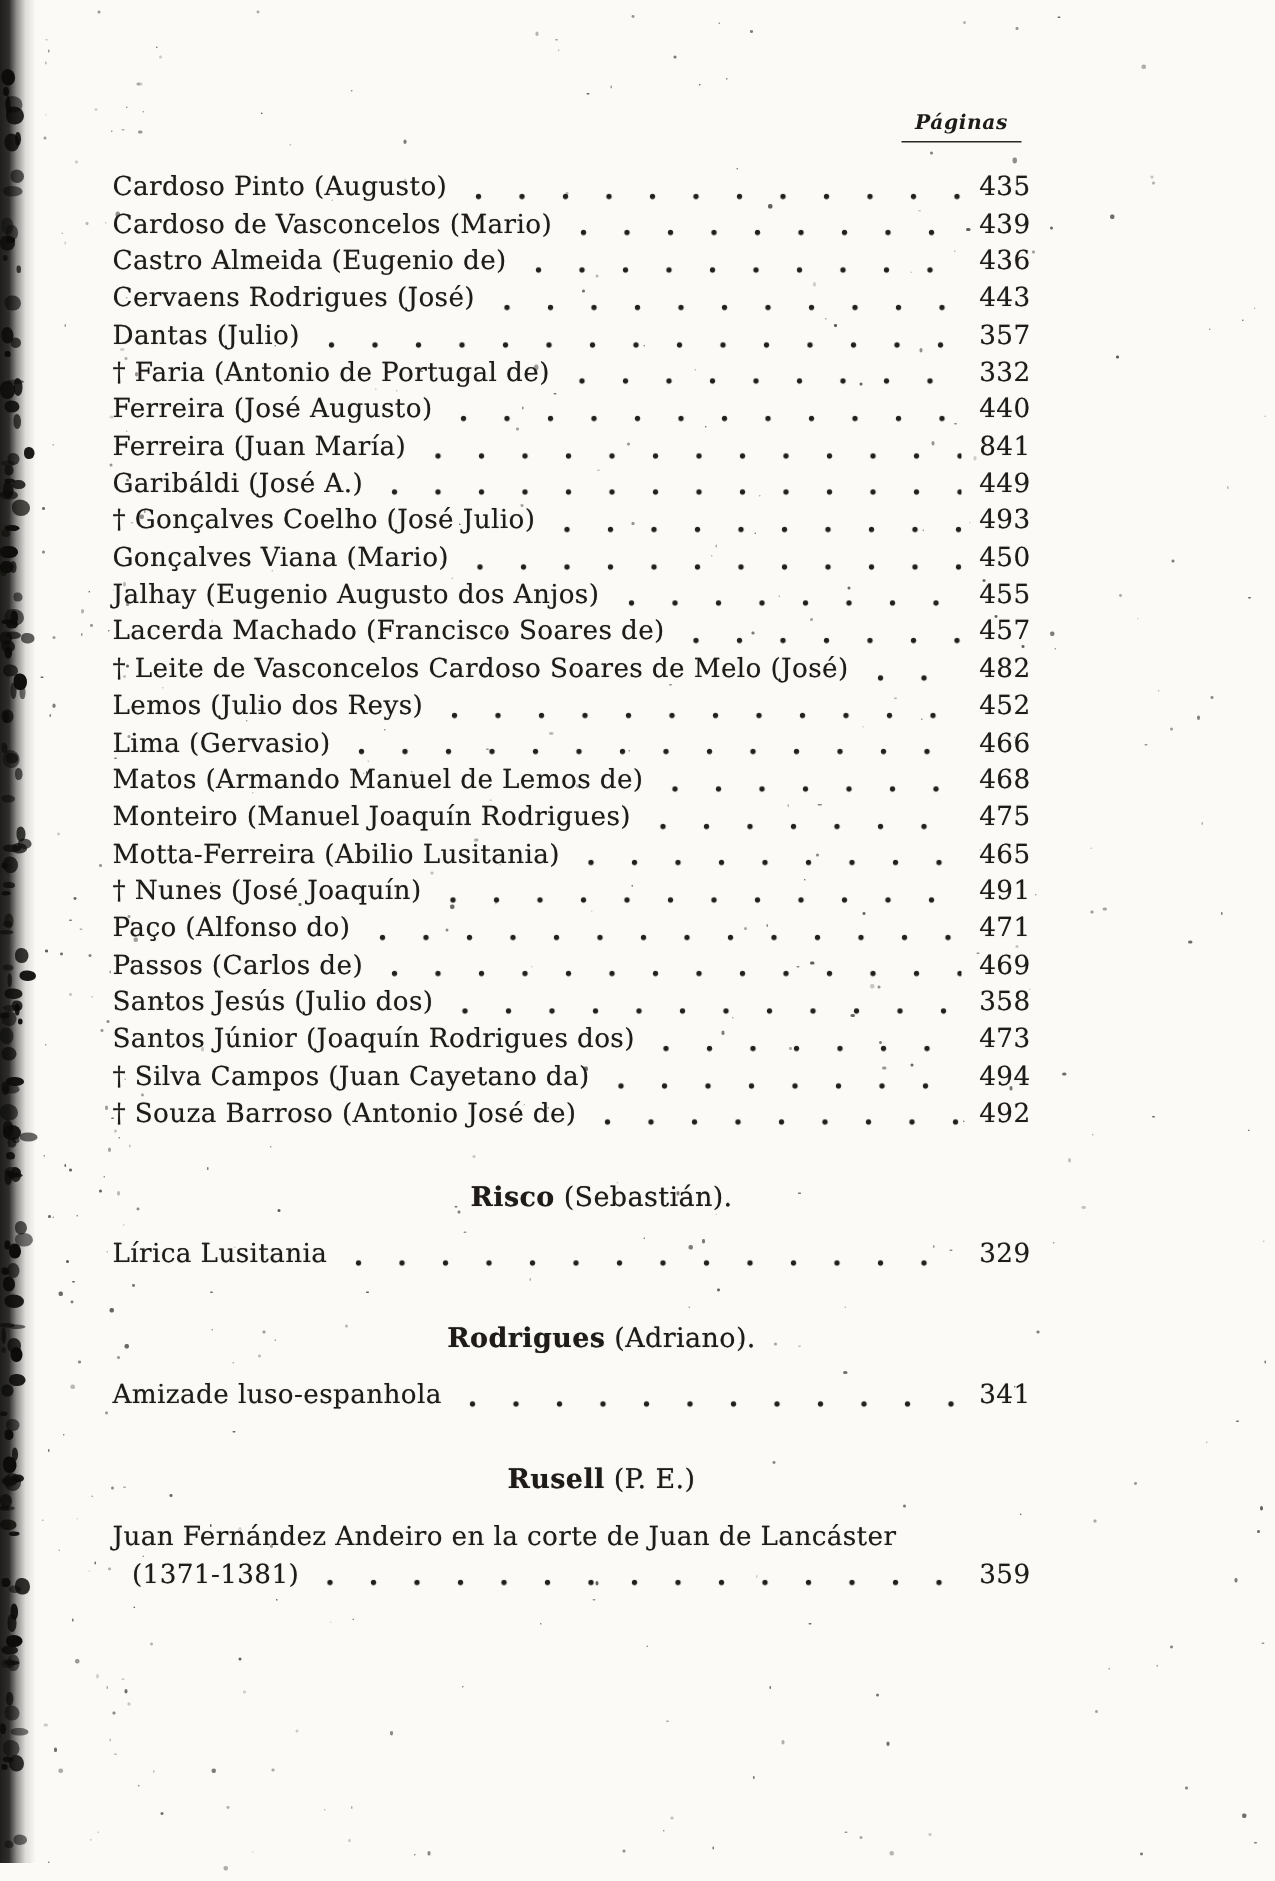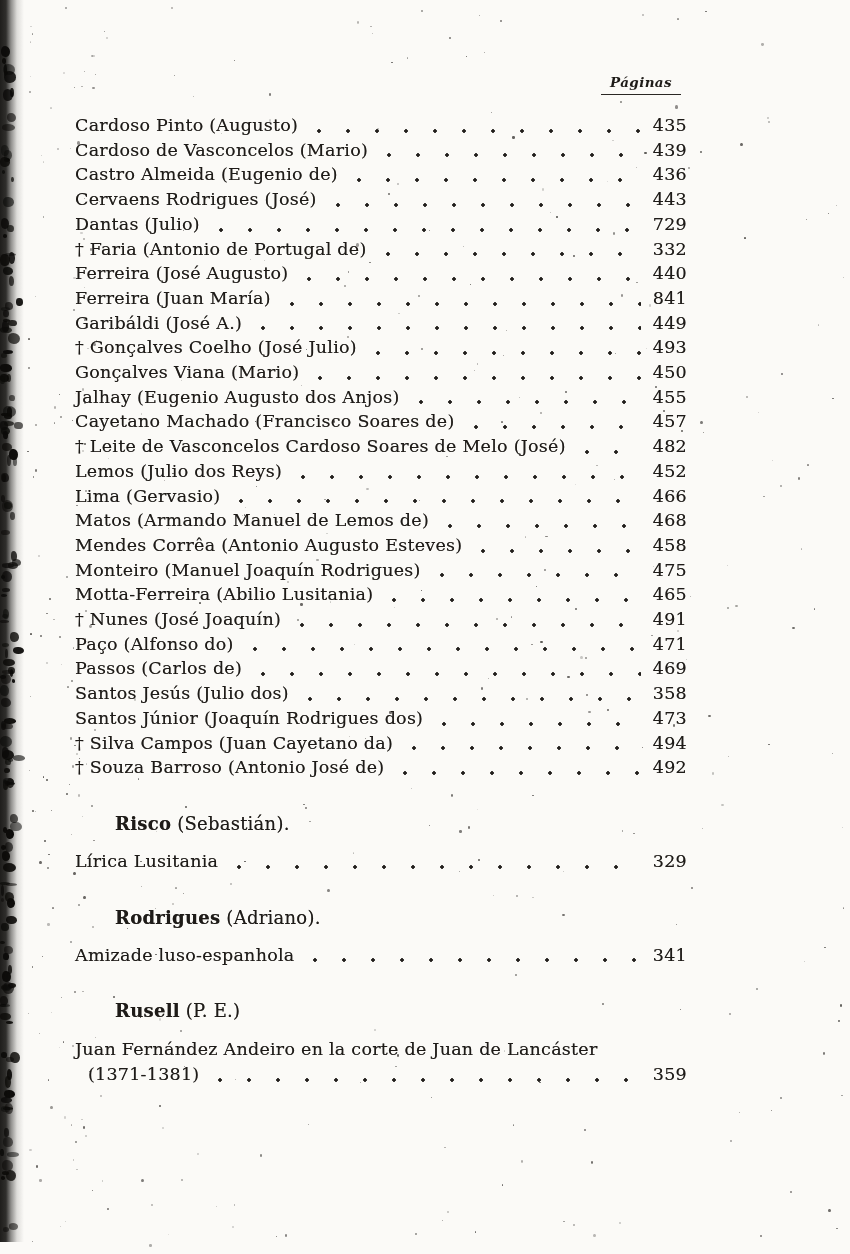--- a/index.html
+++ b/index.html
@@ -78,20 +78,21 @@
     font-size: 17.5px;
   }
   .section { margin-top: 0; }
   .section-heading {
     margin-top: 31px;
     margin-left: 40px;
     font-size: 18px;
     line-height: 25px;
     letter-spacing: 0.25px;
     text-shadow: 0 0 0.5px rgba(30,27,24,0.6);
+    text-align: center;
   }
   .section-heading .author-bold { font-weight: bold; }
   .section-works { margin-top: 13px; }
   .work-line1 { line-height: 26px; }
   .indent2 { margin-left: 13px; }
 </style>
 </head>
 <body>
 
 <div class="page">
@@ -692,21 +693,21 @@
     <span class="row-page">436</span>
   </div>
         <div class="row">
     <span class="row-name">Cervaens Rodrigues (José)</span>
     <span class="leader"></span>
     <span class="row-page">443</span>
   </div>
         <div class="row">
     <span class="row-name">Dantas (Julio)</span>
     <span class="leader"></span>
-    <span class="row-page">729</span>
+    <span class="row-page">357</span>
   </div>
         <div class="row">
     <span class="row-name">† Faria (Antonio de Portugal de)</span>
     <span class="leader"></span>
     <span class="row-page">332</span>
   </div>
         <div class="row">
     <span class="row-name">Ferreira (José Augusto)</span>
     <span class="leader"></span>
     <span class="row-page">440</span>
@@ -730,21 +731,21 @@
     <span class="row-name">Gonçalves Viana (Mario)</span>
     <span class="leader"></span>
     <span class="row-page">450</span>
   </div>
         <div class="row">
     <span class="row-name">Jalhay (Eugenio Augusto dos Anjos)</span>
     <span class="leader"></span>
     <span class="row-page">455</span>
   </div>
         <div class="row">
-    <span class="row-name">Cayetano Machado (Francisco Soares de)</span>
+    <span class="row-name">Lacerda Machado (Francisco Soares de)</span>
     <span class="leader"></span>
     <span class="row-page">457</span>
   </div>
         <div class="row">
     <span class="row-name">† Leite de Vasconcelos Cardoso Soares de Melo (José)</span>
     <span class="leader"></span>
     <span class="row-page">482</span>
   </div>
         <div class="row">
     <span class="row-name">Lemos (Julio dos Reys)</span>
@@ -753,25 +754,20 @@
   </div>
         <div class="row">
     <span class="row-name">Lima (Gervasio)</span>
     <span class="leader"></span>
     <span class="row-page">466</span>
   </div>
         <div class="row">
     <span class="row-name">Matos (Armando Manuel de Lemos de)</span>
     <span class="leader"></span>
     <span class="row-page">468</span>
-  </div>
-        <div class="row">
-    <span class="row-name">Mendes Corrêa (Antonio Augusto Esteves)</span>
-    <span class="leader"></span>
-    <span class="row-page">458</span>
   </div>
         <div class="row">
     <span class="row-name">Monteiro (Manuel Joaquín Rodrigues)</span>
     <span class="leader"></span>
     <span class="row-page">475</span>
   </div>
         <div class="row">
     <span class="row-name">Motta-Ferreira (Abilio Lusitania)</span>
     <span class="leader"></span>
     <span class="row-page">465</span>

